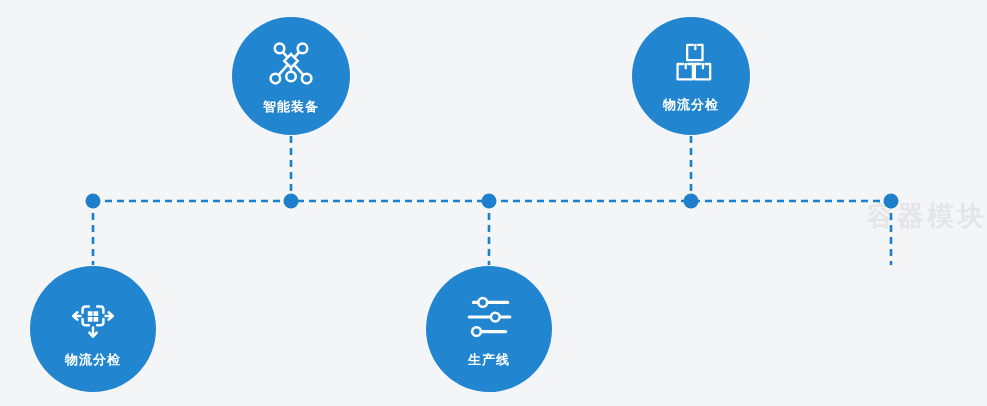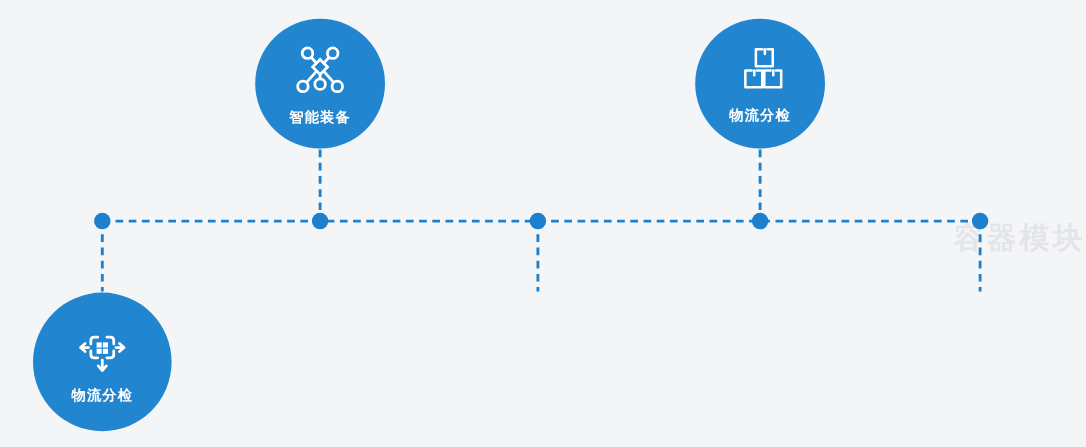--- a/index.html
+++ b/index.html
@@ -124,15 +124,26 @@
       <line class="ic-stroke" x1="12" y1="23" x2="6" y2="23"></line>
       <path class="ic-stroke" d="M9,19.5 L5,23 L9,26.5"></path>
       <line class="ic-stroke" x1="36" y1="23" x2="42" y2="23"></line>
       <path class="ic-stroke" d="M39,19.5 L43,23 L39,26.5"></path>
       <line class="ic-stroke" x1="24" y1="34" x2="24" y2="42"></line>
       <path class="ic-stroke" d="M20.5,39 L24,43 L27.5,39"></path>
     </svg>
     <span class="label">物流分检</span>
   </div>
 
+  <div class="node node-bottom" style="left:426px; top:266px;">
+    <svg width="50" height="50" viewBox="0 0 48 48">
+      <line class="ic-stroke" style="stroke-width:3" x1="9" y1="10" x2="42" y2="10"></line>
+      <circle class="ic-node" cx="18" cy="10" r="4.2"></circle>
+      <line class="ic-stroke" style="stroke-width:3" x1="5" y1="24" x2="44" y2="24"></line>
+      <circle class="ic-node" cx="30" cy="24" r="4.2"></circle>
+      <line class="ic-stroke" style="stroke-width:3" x1="8" y1="38" x2="40" y2="38"></line>
+      <circle class="ic-node" cx="12" cy="38" r="4.2"></circle>
+    </svg>
+    <span class="label">生产线</span>
+  </div>
 
 
 </div>
 
 </body></html>

